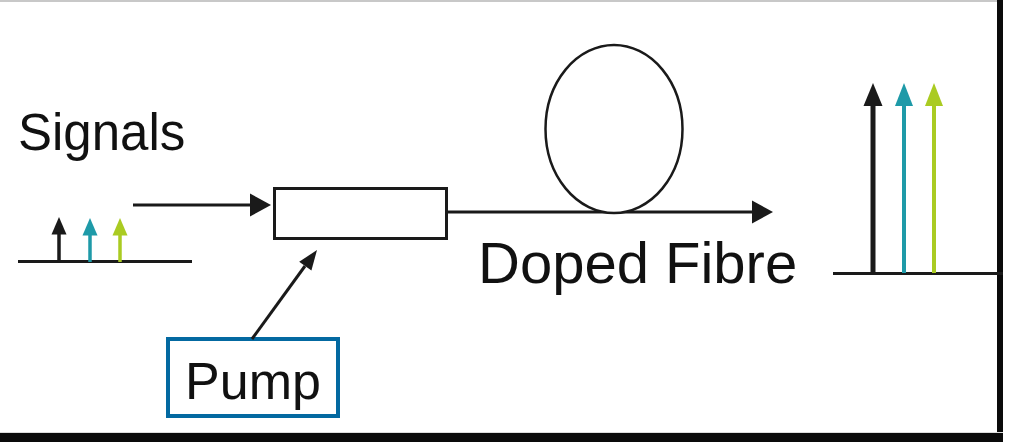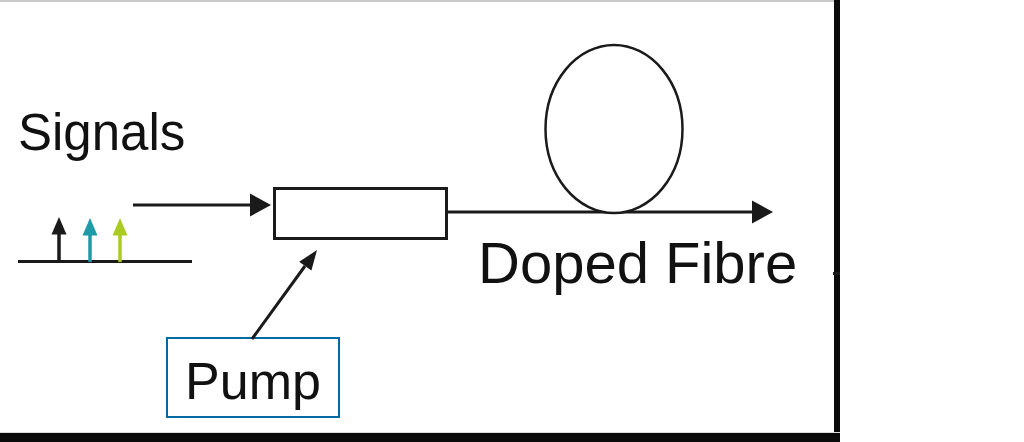--- a/index.html
+++ b/index.html
@@ -1,31 +1,31 @@
 <!DOCTYPE html>
 <html><head>
 <meta charset="utf-8">
 <style>
   html,body{margin:0;padding:0;background:#ffffff;}
   .canvas{
     position:relative;
-    width:840px;height:442px;
+    width:1003px;height:442px;
     background:#ffffff;
     overflow:hidden;
     font-family:"Liberation Sans", sans-serif;
   }
   .frame-top{position:absolute;left:0;top:0;width:100%;height:2px;background:#c8c8c8;}
   .frame-right{position:absolute;right:0;top:0;width:6px;height:100%;background:#0a0a0a;}
   .frame-bottom{position:absolute;left:0;bottom:0;width:100%;height:9px;background:#0a0a0a;border-top:1px solid #dcdcdc;}
   .lbl{position:absolute;color:#111;line-height:1;white-space:nowrap;}
   .lbl-signals{left:18px;top:107px;font-size:51px;}
   .lbl-doped{left:478px;top:234px;font-size:58px;text-align:center;}
   .pump-box{
     position:absolute;left:166px;top:337px;width:174px;height:81px;
-    border:2px solid #0369a1;background:#fff;box-sizing:border-box;
+    border:4px solid #0369a1;background:#fff;box-sizing:border-box;
     display:flex;align-items:center;justify-content:center;
   }
   .pump-box span{font-size:52px;line-height:1;color:#111;padding-top:6px;}
   svg.diagram{position:absolute;left:0;top:0;}
 </style>
 </head>
 <body>
 
 <div class="canvas">
 

